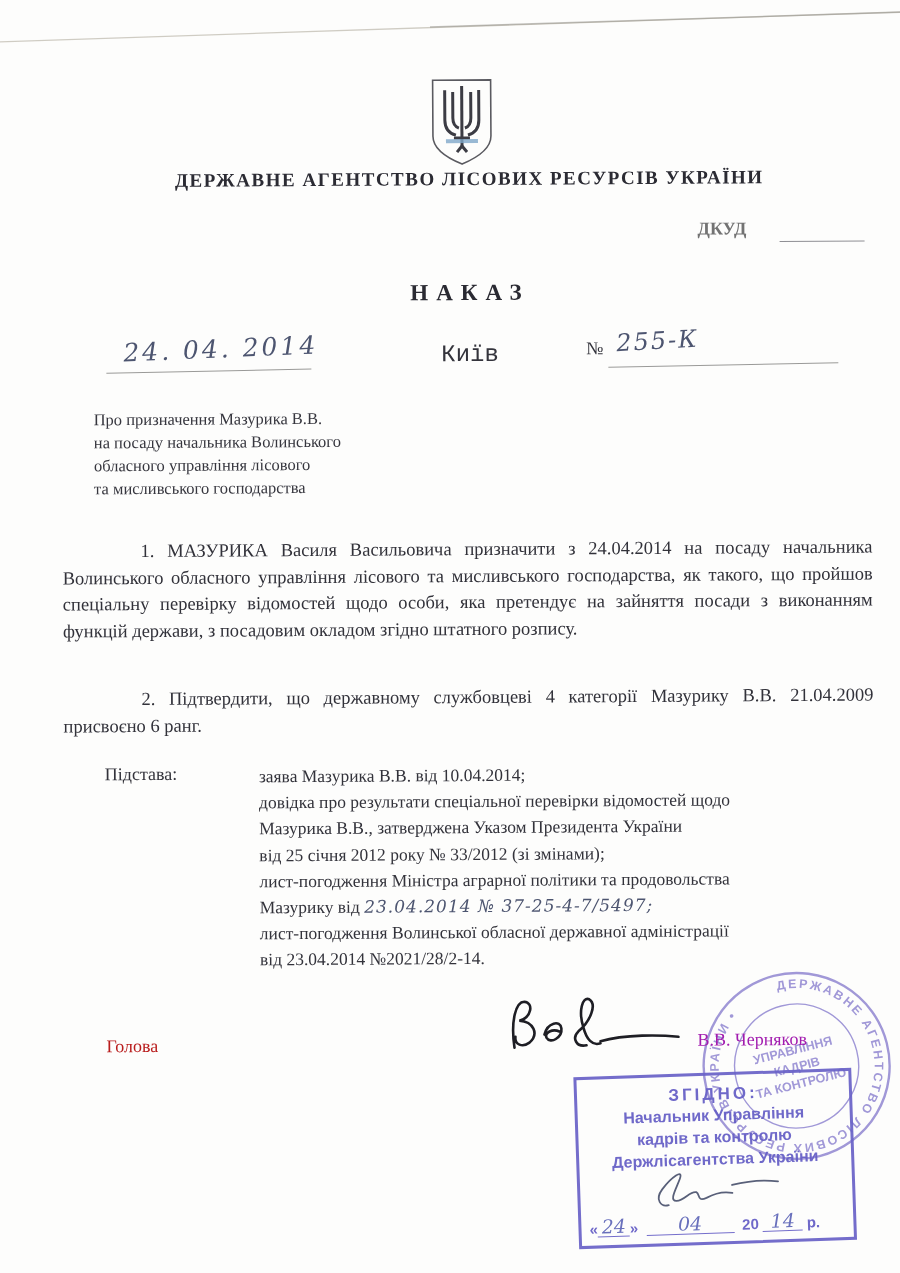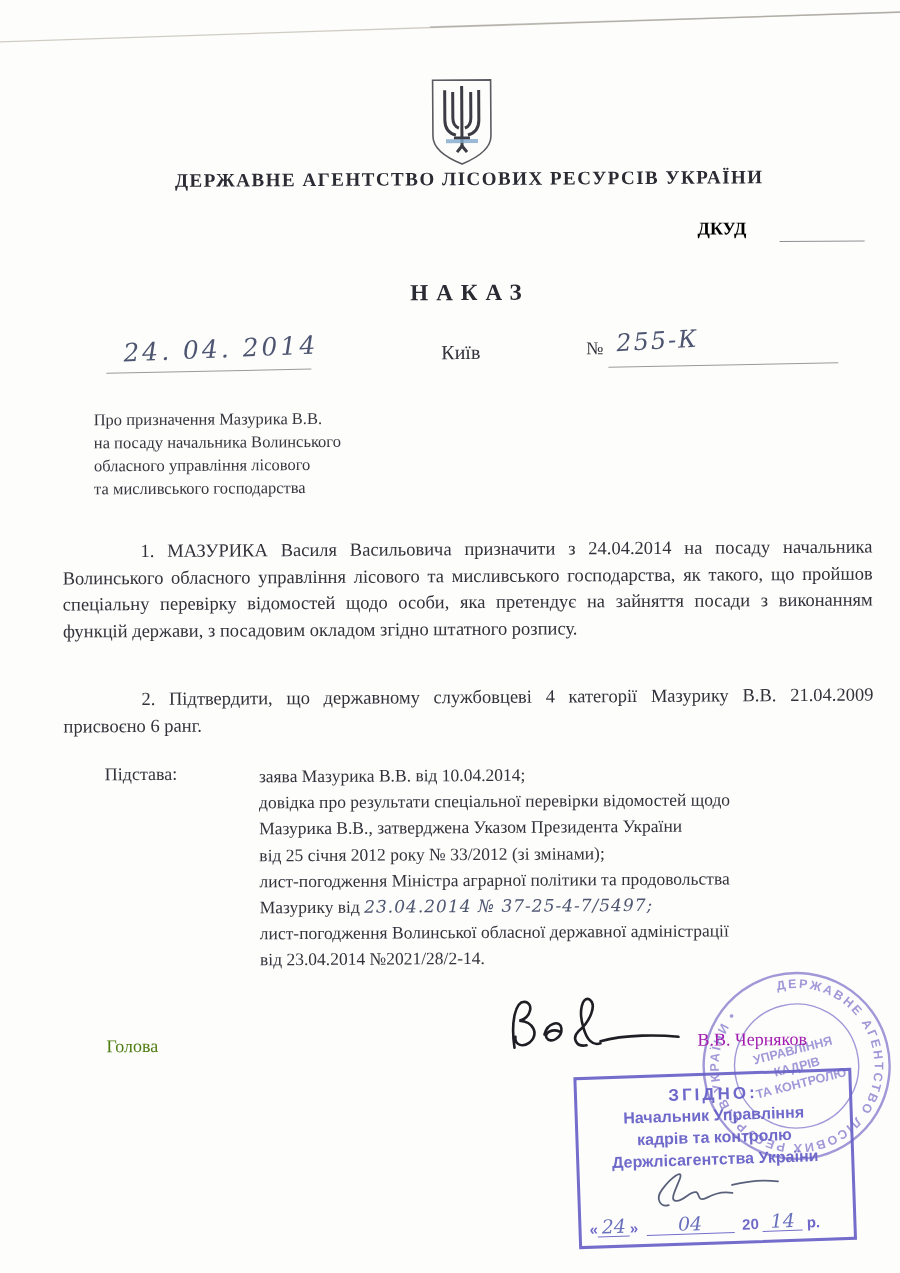--- a/index.html
+++ b/index.html
@@ -8,49 +8,49 @@
     background:#fdfdfc;overflow:hidden;
     font-family:"Liberation Serif", serif;color:#33333b;padding-left:44px;
   }
   .doc{position:absolute;inset:0;transform:rotate(-0.35deg);}
   .abs{position:absolute;}
   
   .agency{
     left:0;right:0;top:168px;text-align:center;font-weight:bold;
     font-size:19px;letter-spacing:1.5px;color:#2b2b33;
   }
-  .dkud{left:700px;top:220px;font-size:18px;font-weight:bold;color:#000000;}
+  .dkud{left:700px;top:220px;font-size:18px;font-weight:bold;color:#737373;}
   .dkud-line{left:782px;top:243px;width:85px;border-bottom:1.5px solid #8f8f94;height:0;}
   
   .order-title{left:0;right:0;top:280px;text-align:center;font-weight:bold;
     font-size:23px;letter-spacing:8px;color:#2a2a32;}
   
   .hand{
     font-family:"DejaVu Serif", serif;font-style:italic;color:#4d5570;
   }
   .hw-date{left:125px;top:333px;font-size:25px;letter-spacing:3px;transform:rotate(-2deg);}
   .date-underline{left:108px;top:369px;width:205px;border-bottom:1.5px solid #9a9a98;height:0;transform:rotate(-0.8deg);}
-  .city{left:443px;top:341px;font-size:20px;color:#34343c;}
+  .city{left:443px;top:341px;font-size:24px;color:#34343c;font-family:Liberation Mono, monospace;}
   .num-label{left:588px;top:339px;font-size:18px;color:#34343c;}
   .hw-number{left:618px;top:328px;font-size:24px;letter-spacing:2px;transform:rotate(-3deg);}
   .num-underline{left:610px;top:366px;width:230px;border-bottom:1.5px solid #9a9a98;height:0;transform:rotate(-0.8deg);}
   
   .subject{left:95px;top:406px;font-size:16.5px;line-height:23px;color:#36363e;width:320px;}
   
   .para{left:63px;width:810px;font-size:18.5px;line-height:26.5px;
     text-align:justify;color:#32323a;}
   .para1{top:536px;}
   .para2{top:684px;}
   .indent{display:inline-block;width:78px;}
   
   .basis-label{left:104px;top:762px;font-size:18px;color:#33333b;text-align:center;}
   .basis{left:258px;top:762px;width:610px;font-size:17.5px;line-height:26.2px;color:#33333b;}
   .basis .hand{font-size:17px;letter-spacing:1px;}
   
-  .role{left:104px;top:1034px;font-size:18px;color:#4d7c0f;}
+  .role{left:104px;top:1034px;font-size:18px;color:#b91c1c;}
   .sig-name{left:695px;top:1031px;font-size:18px;color:#a21caf;z-index:6;}
   .sig-scrawl{left:498px;top:990px;z-index:6;}
   
   .seal{left:694px;top:968px;width:200px;height:200px;z-index:4;opacity:.82;transform:rotate(-14deg);}
   
   .stamp{
     left:573px;top:1074px;width:272px;height:166px;z-index:5;
     border:3px solid #6a63c8;transform:rotate(-1.6deg);
     color:#655ec6;text-align:center;
     font-family:"Liberation Sans", sans-serif;font-weight:bold;opacity:.93;

